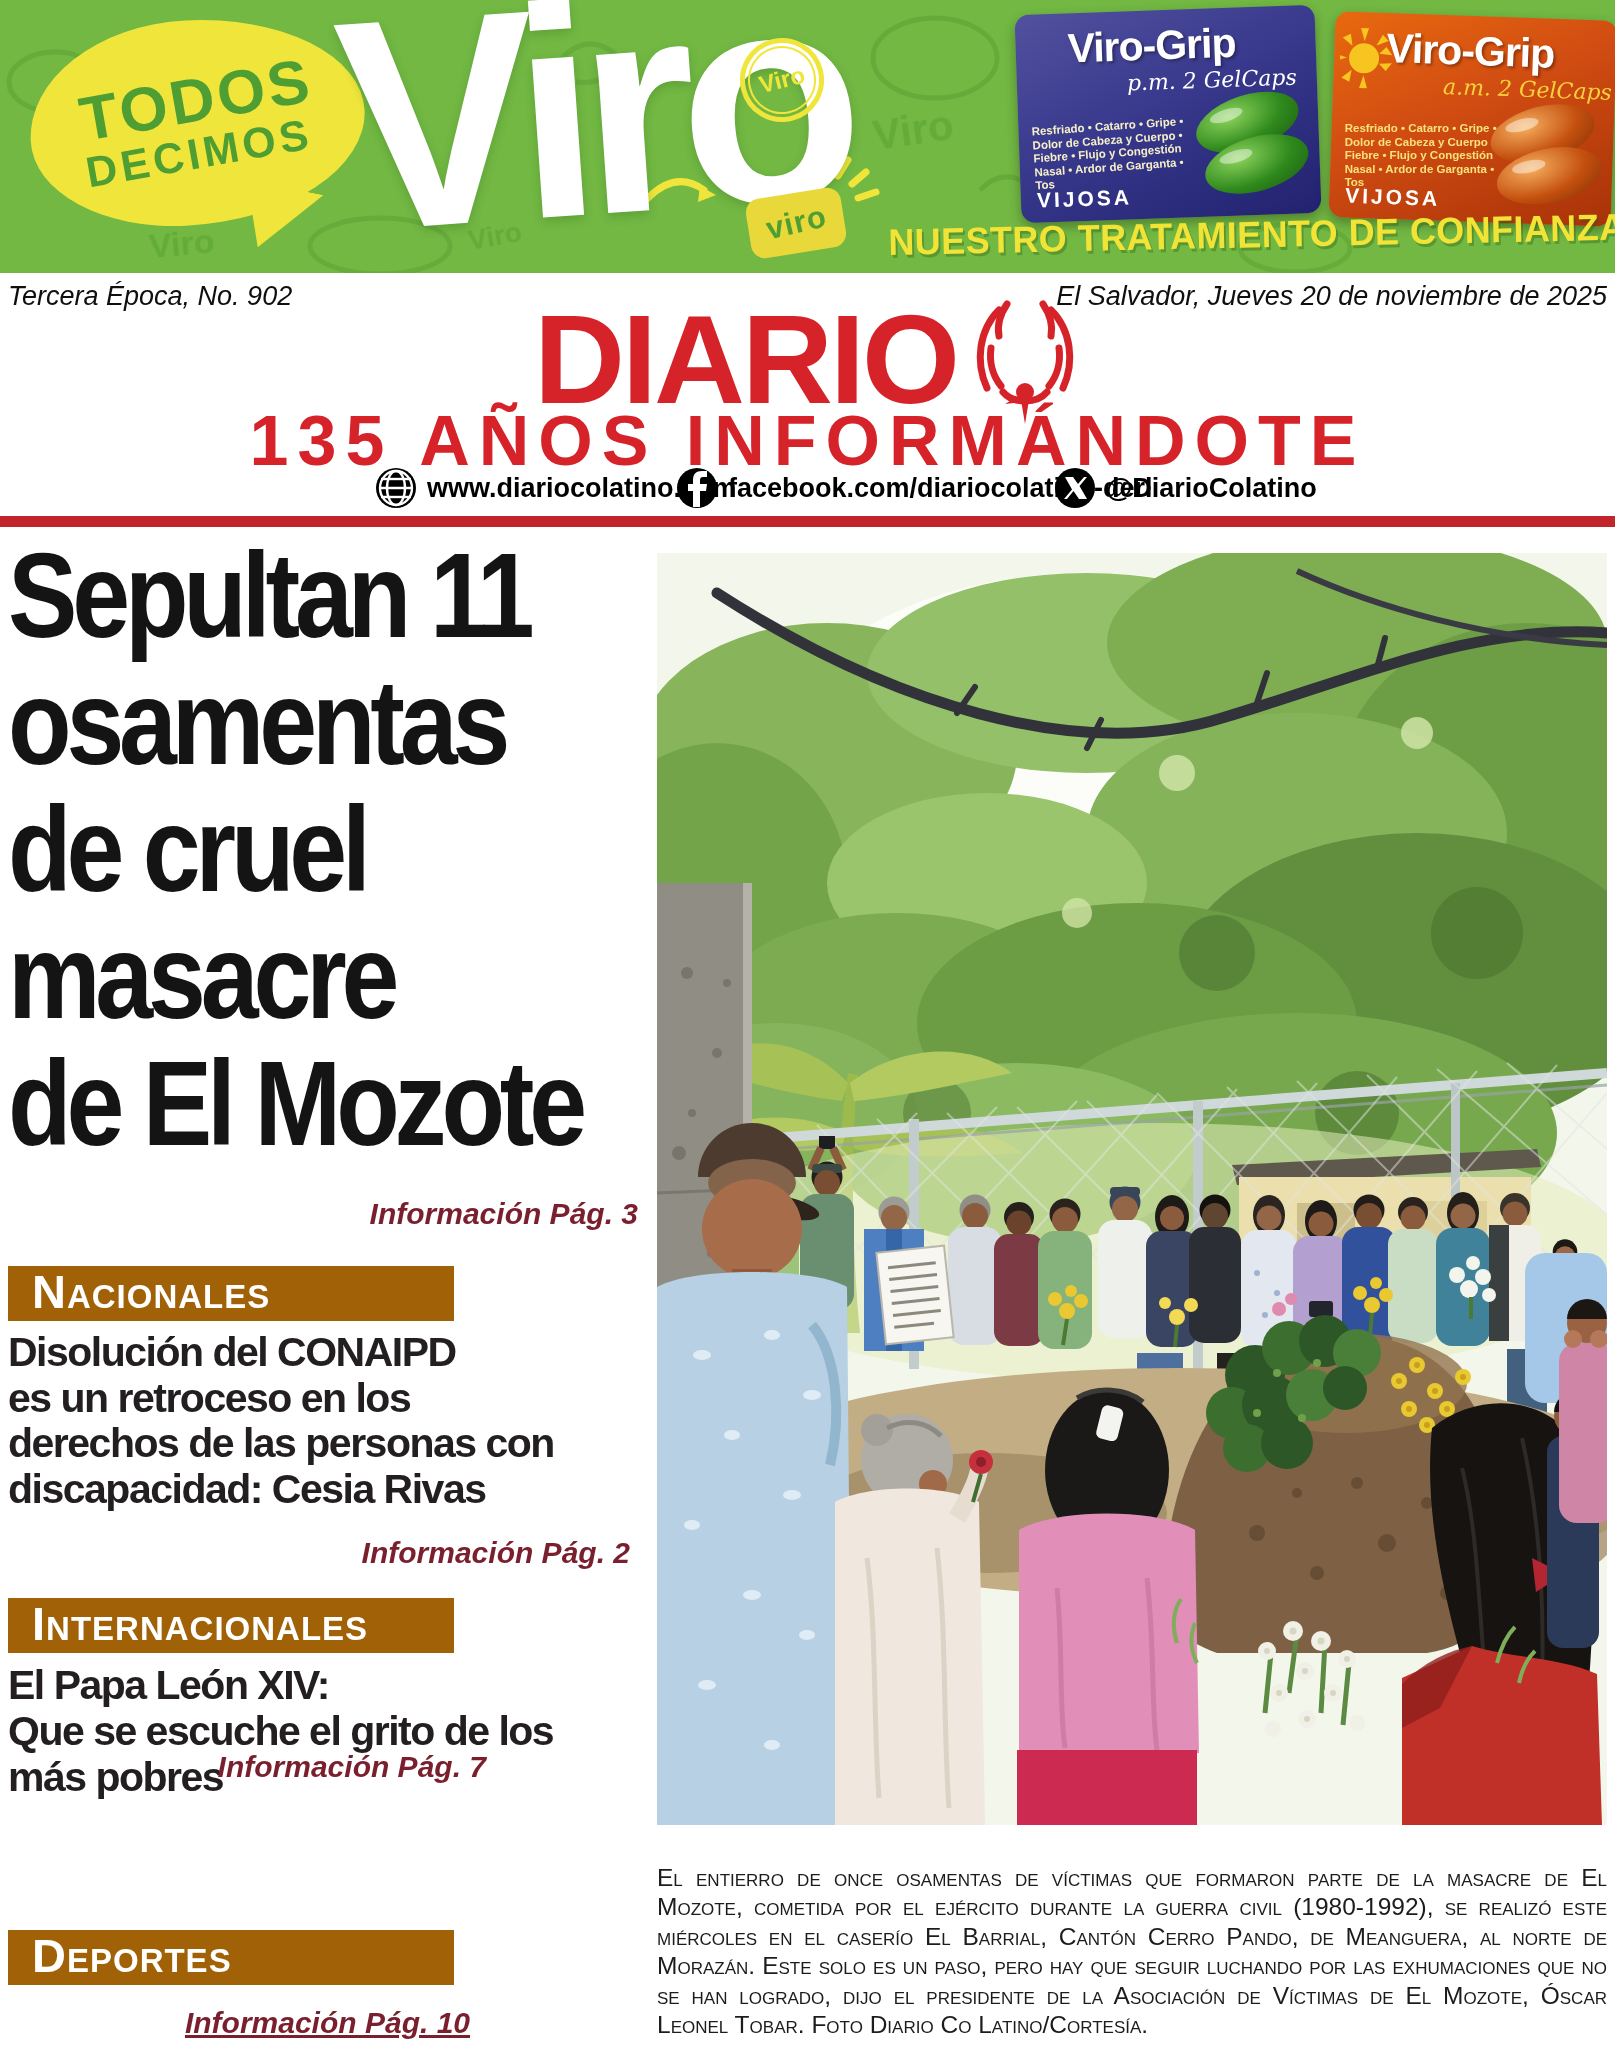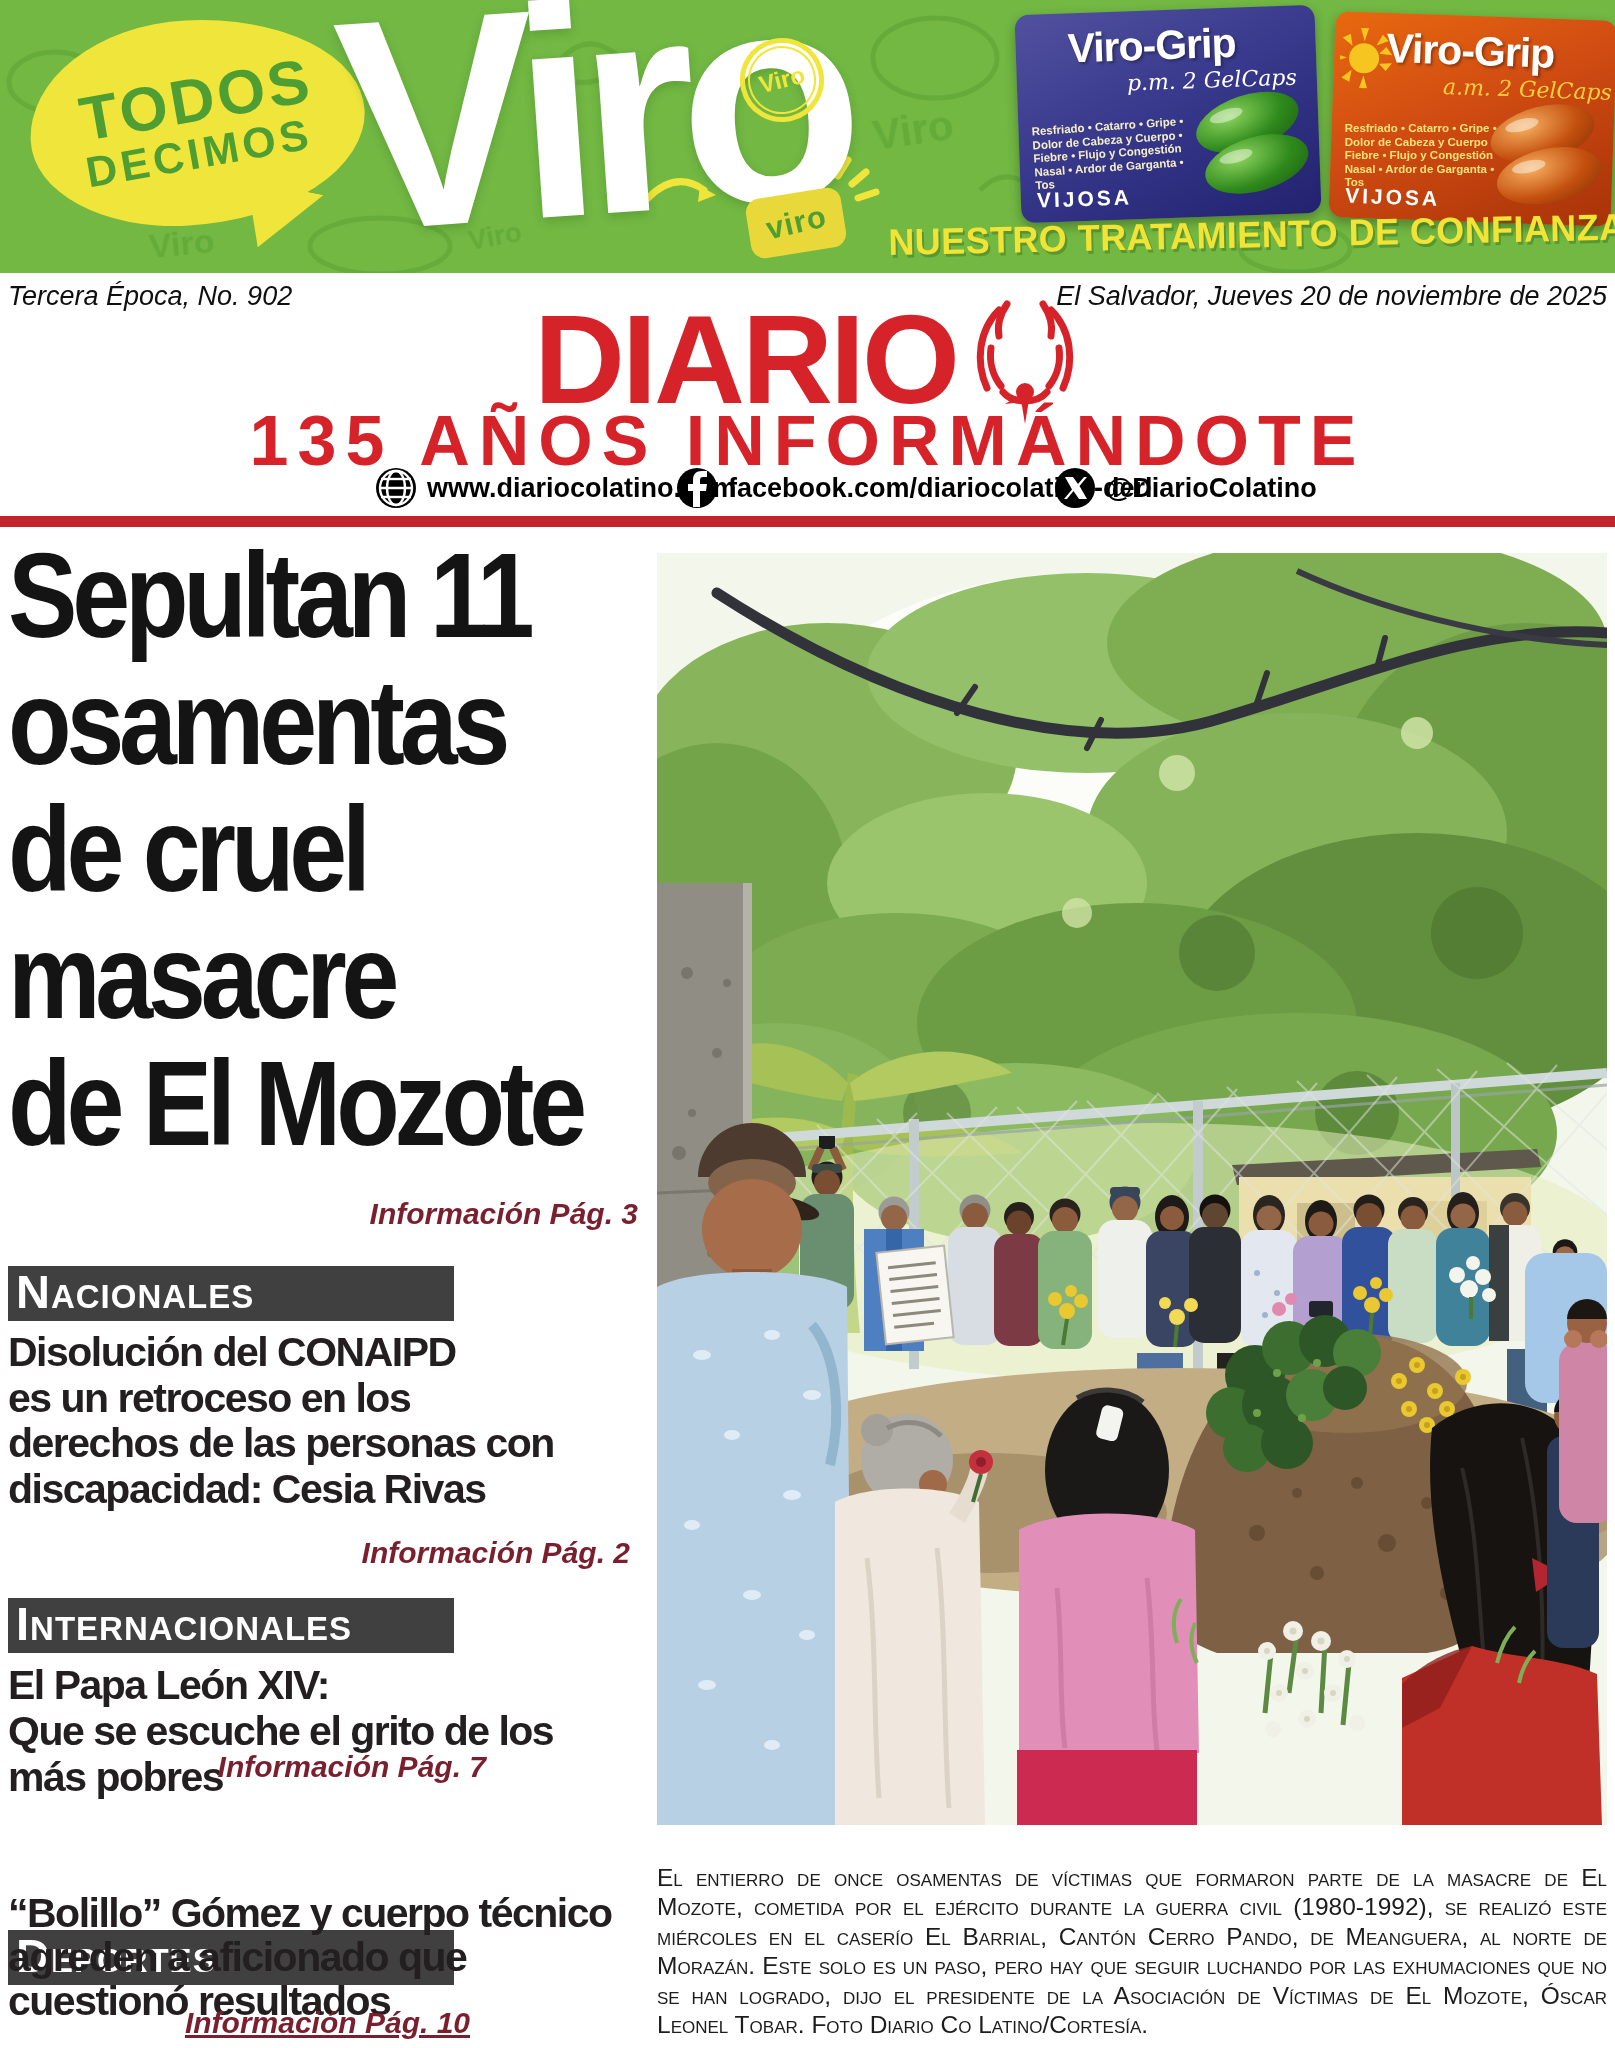--- a/index.html
+++ b/index.html
@@ -70,22 +70,22 @@
   .lead{position:absolute;left:8px;top:532px;width:650px;}
   .lead-line{font-size:121px;font-weight:bold;color:#141414;letter-spacing:-6px;line-height:127px;
        transform:scaleX(.86);transform-origin:0 0;white-space:nowrap;}
   .ref{position:absolute;font-size:30px;font-weight:bold;font-style:italic;color:#7a1f2e;text-align:right;}
   #ref-lead{left:8px;top:1197px;width:630px;}
   #ref-nac{left:8px;top:1536px;width:622px;font-style:italic;}
   #ref-int{left:8px;top:1750px;width:478px;}
   #ref-dep{left:8px;top:2006px;width:462px;text-decoration:underline;}
 
   
-  .section-bar{position:absolute;left:8px;width:446px;height:55px;background:#404040;color:#fff;
-       font-variant:small-caps;font-weight:bold;font-size:47px;line-height:52px;padding-left:8px;
+  .section-bar{position:absolute;left:8px;width:446px;height:55px;background:#a16207;color:#fff;
+       font-variant:small-caps;font-weight:bold;font-size:47px;line-height:52px;padding-left:24px;
        box-sizing:border-box;letter-spacing:1px;}
   #bar-nac{top:1266px;} #bar-int{top:1598px;} #bar-dep{top:1930px;}
   .sec-head{position:absolute;left:8px;width:650px;font-weight:bold;color:#231f20;letter-spacing:-1.5px;font-size:41px;}
   #head-nac{top:1330px;line-height:45.5px;}
   #head-int{top:1662px;line-height:46px;}
   #head-dep{top:1891px;line-height:44px;}
 
   
   .photo{position:absolute;left:657px;top:553px;width:950px;height:1272px;overflow:hidden;background:#e8eedd;}
   .caption{position:absolute;left:657px;top:1838px;width:950px;font-size:24.5px;line-height:29.6px;
@@ -255,25 +255,20 @@
 
   <div class="section-bar" id="bar-int">Internacionales</div>
   <div class="sec-head" id="head-int">
     <div>El Papa León XIV:</div>
     <div>Que se escuche el grito de los</div>
     <div>más pobres</div>
   </div>
   <div class="ref" id="ref-int">Información Pág.  7</div>
 
   <div class="section-bar" id="bar-dep">Deportes</div>
-  <div class="sec-head" id="head-dep">
-    <div>“Bolillo” Gómez y cuerpo técnico</div>
-    <div>agreden a aficionado que</div>
-    <div>cuestionó resultados</div>
-  </div>
   <div class="ref" id="ref-dep">Información Pág.  10</div>
 
   <div class="photo">
     <svg width="950" height="1272" viewBox="0 0 950 1272">
 
       <rect width="950" height="1272" fill="#f3f6ea"></rect>
       <ellipse cx="430" cy="230" rx="330" ry="210" fill="#fcfdf8"></ellipse>
 
       <g>
         <ellipse cx="170" cy="200" rx="190" ry="130" fill="#88b55b"></ellipse>

